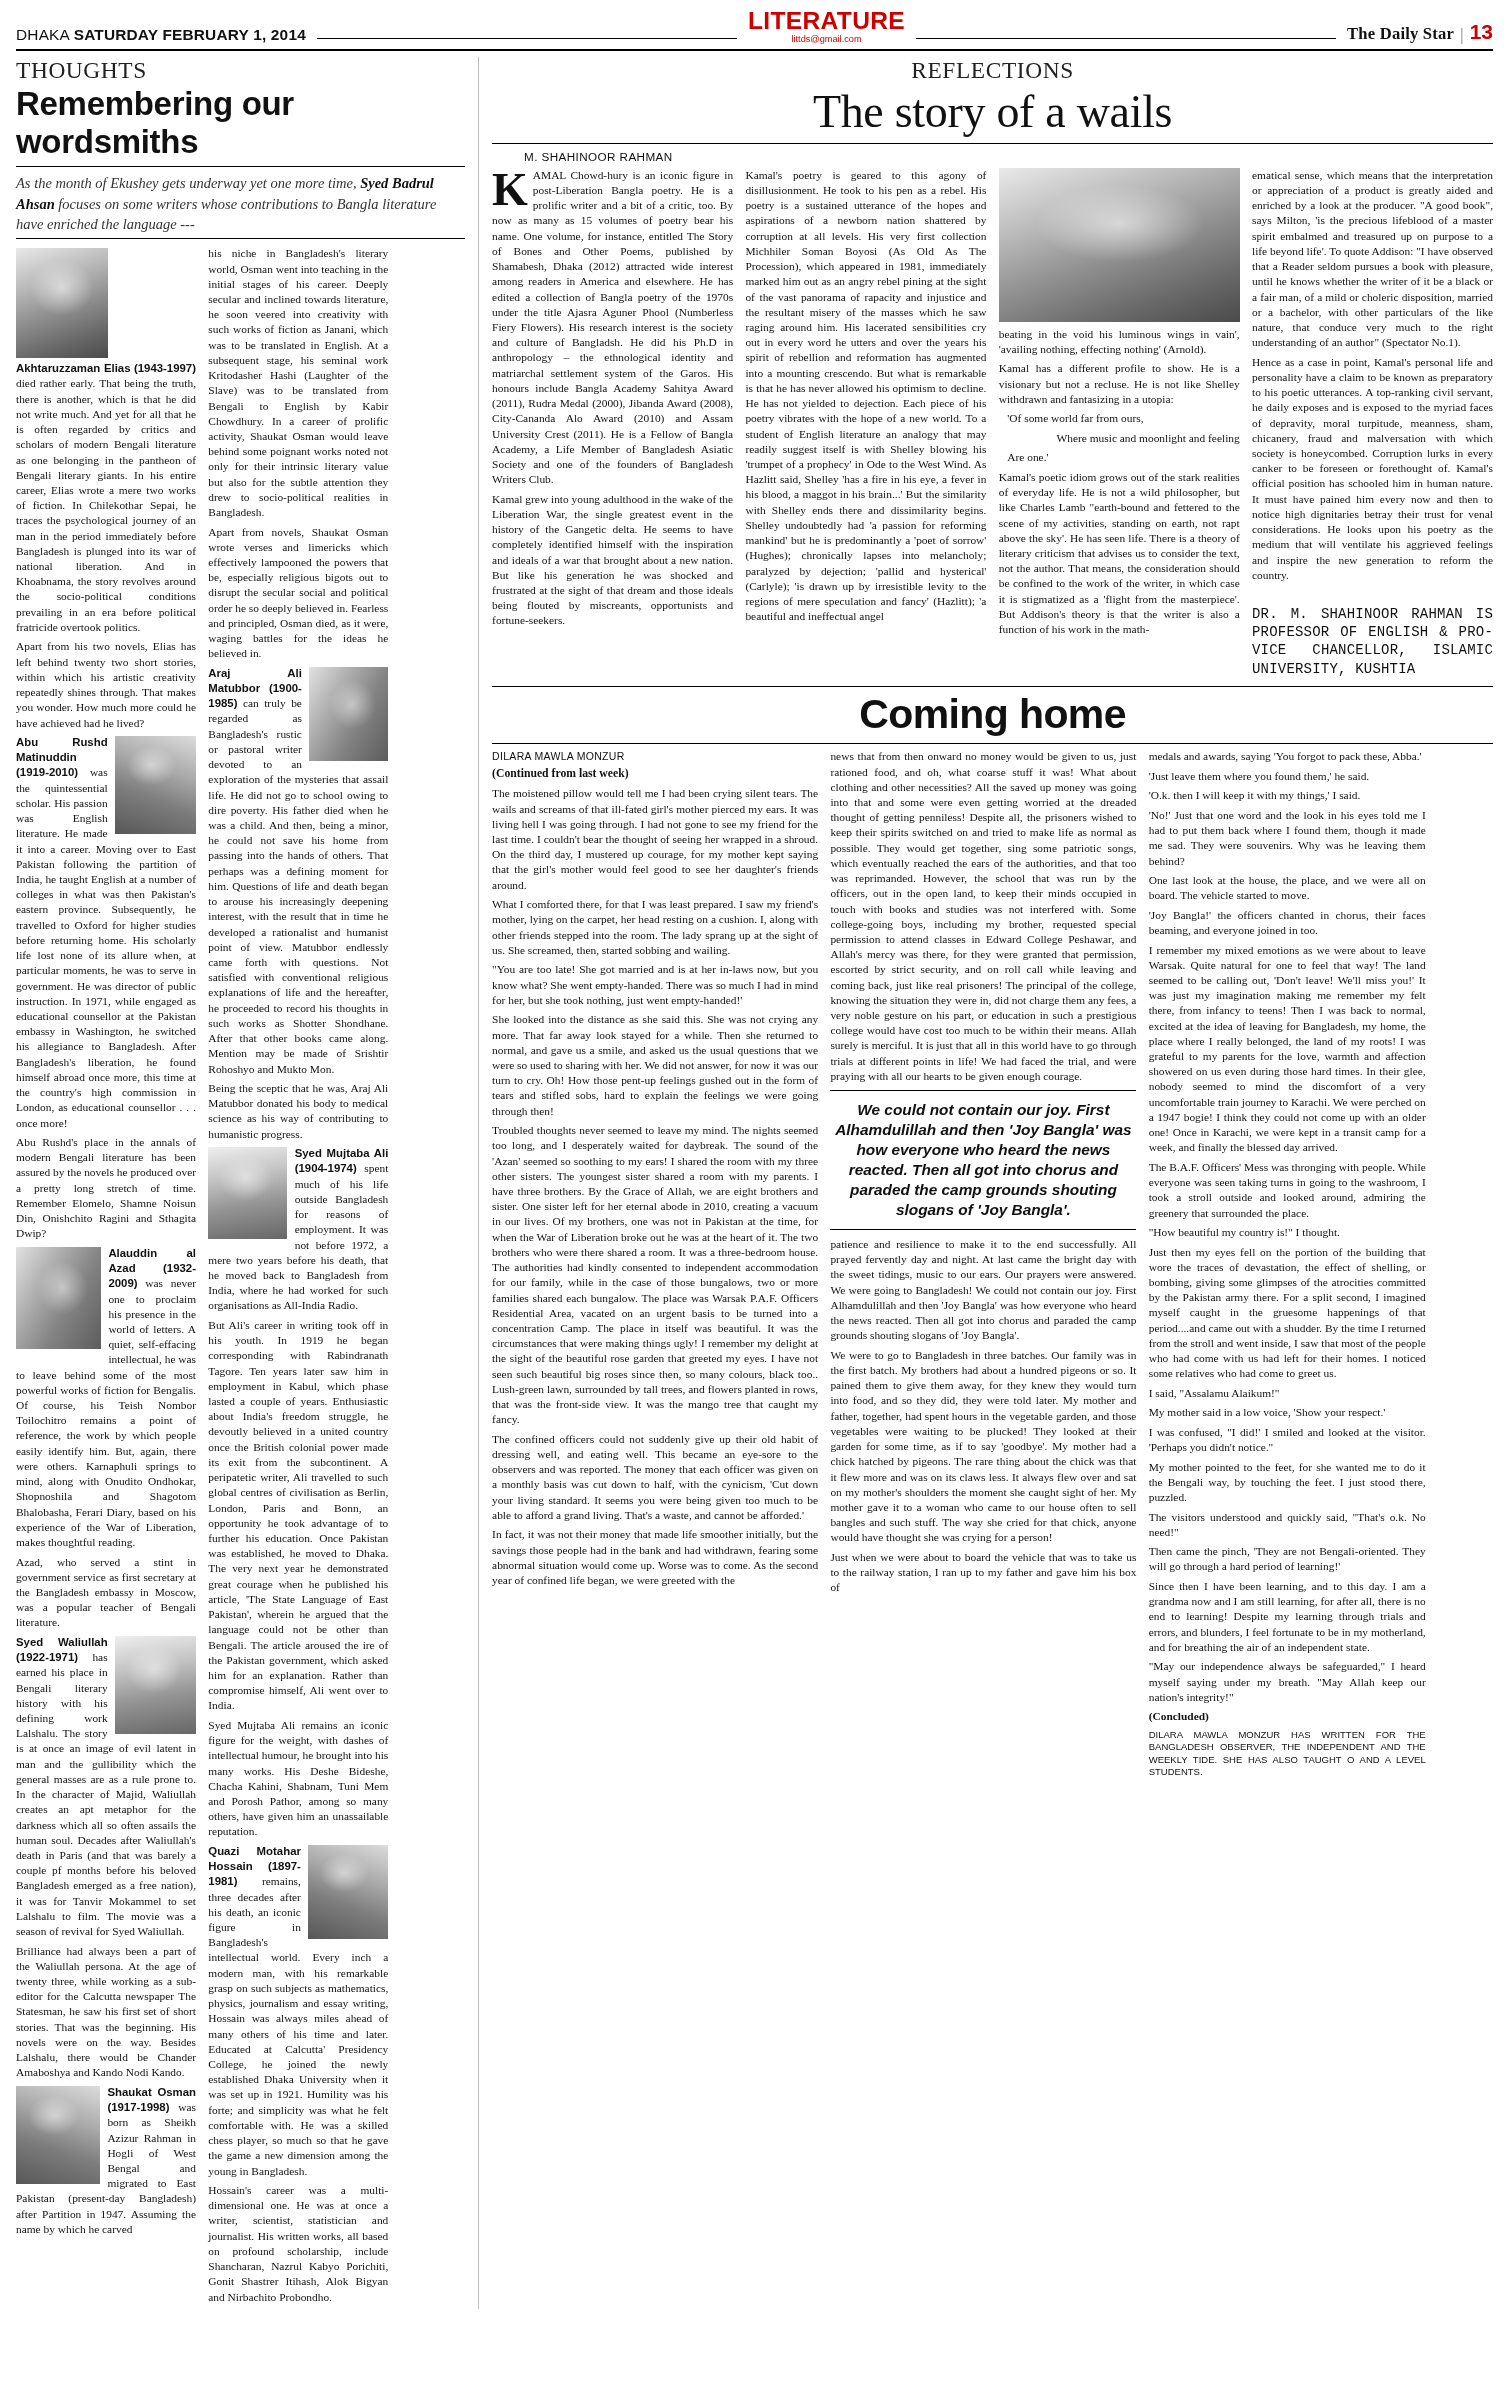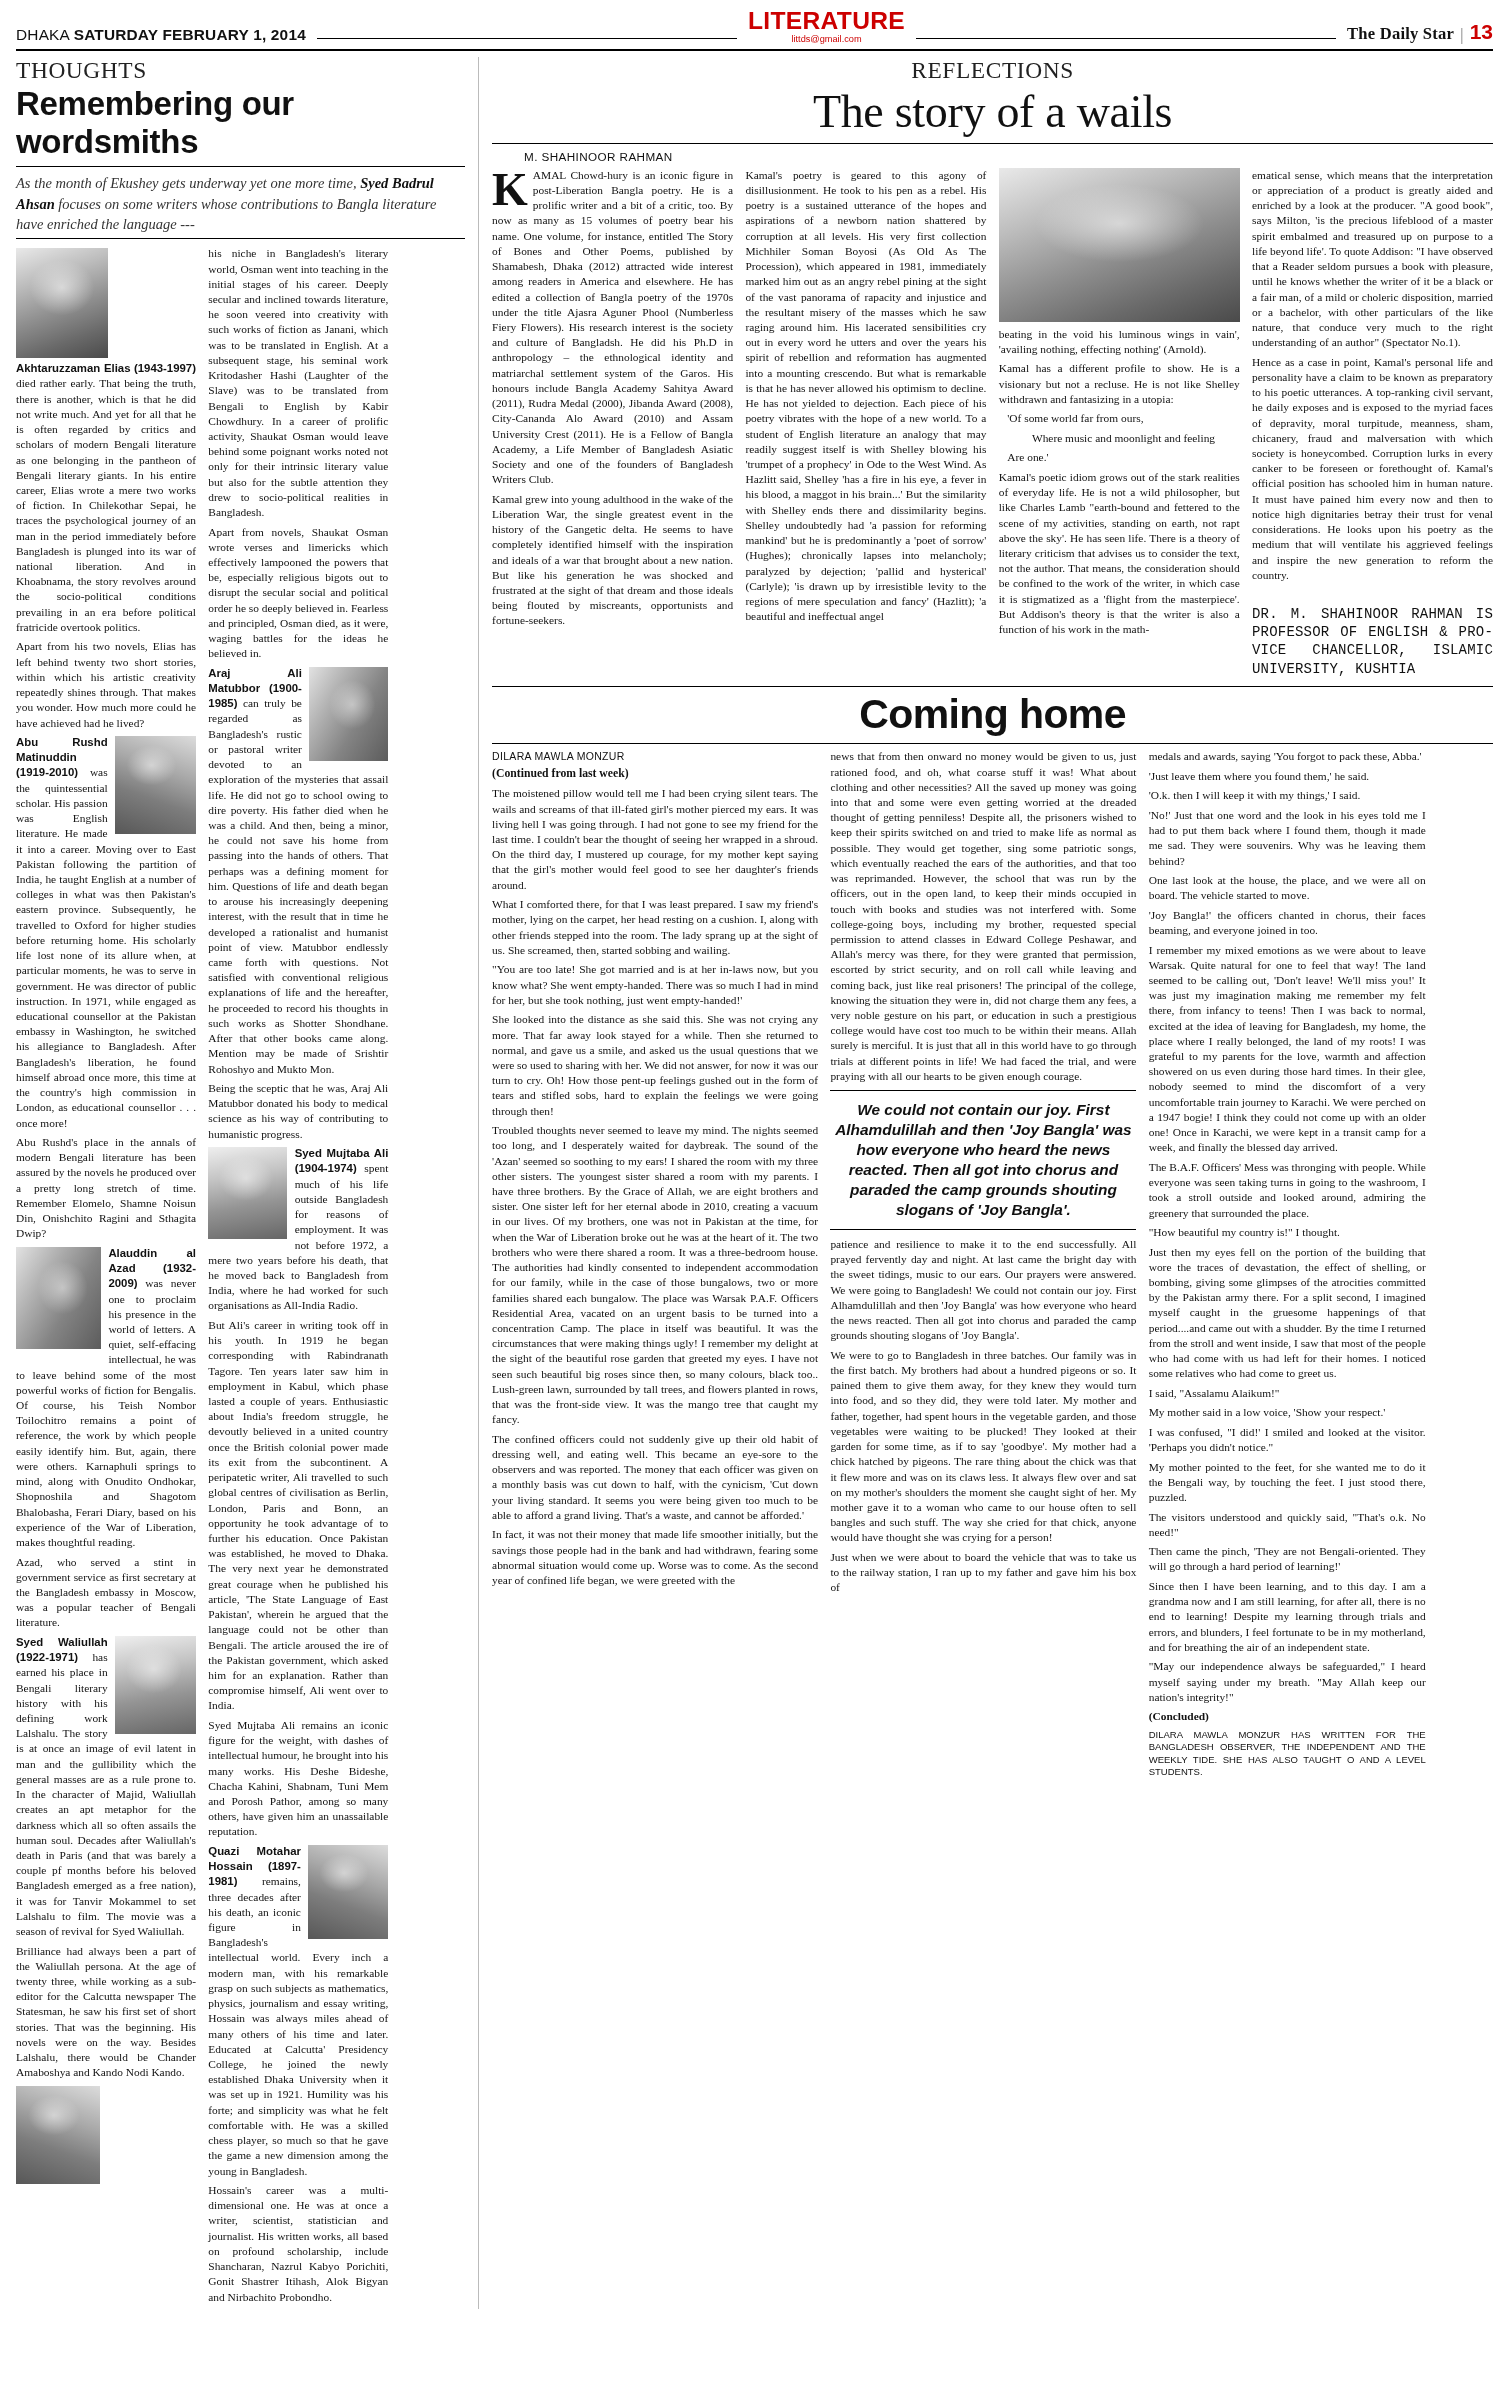--- a/index.html
+++ b/index.html
@@ -162,20 +162,25 @@
           </p>
           <p>Azad, who served a stint in government service as first secretary at the Bangladesh embassy in Moscow, was a popular teacher of Bengali literature.</p>
           <div class="photo fr p4" style="width:81px;height:98px;"></div>
           <p>
             <span class="name">Syed Waliullah</span>
             <span class="name">(1922-1971)</span>
             <span>has earned his place in Bengali literary history with his defining work Lalshalu. The story is at once an image of evil latent in man and the gullibility which the general masses are as a rule prone to. In the character of Majid, Waliullah creates an apt metaphor for the darkness which all so often assails the human soul. Decades after Waliullah's death in Paris (and that was barely a couple pf months before his beloved Bangladesh emerged as a free nation), it was for Tanvir Mokammel to set Lalshalu to film. The movie was a season of revival for Syed Waliullah.</span>
           </p>
           <p>Brilliance had always been a part of the Waliullah persona. At the age of twenty three, while working as a sub-editor for the Calcutta newspaper The Statesman, he saw his first set of short stories. That was the beginning. His novels were on the way. Besides Lalshalu, there would be Chander Amaboshya and Kando Nodi Kando.</p>
           <div class="photo fl p2" style="width:84px;height:98px;"></div>
+          <p>
+            <span class="name">Shaukat Osman</span>
+            <span class="name">(1917-1998)</span>
+            <span>was born as Sheikh Azizur Rahman in Hogli of West Bengal and migrated to East Pakistan (present-day Bangladesh) after Partition in 1947. Assuming the name by which he carved</span>
+          </p>
         </div>
 
         <div class="gap"></div>
 
         <div class="tcol">
           <p>his niche in Bangladesh's literary world, Osman went into teaching in the initial stages of his career. Deeply secular and inclined towards literature, he soon veered into creativity with such works of fiction as Janani, which was to be translated in English. At a subsequent stage, his seminal work Kritodasher Hashi (Laughter of the Slave) was to be translated from Bengali to English by Kabir Chowdhury. In a career of prolific activity, Shaukat Osman would leave behind some poignant works noted not only for their intrinsic literary value but also for the subtle attention they drew to socio-political realities in Bangladesh.</p>
           <p>Apart from novels, Shaukat Osman wrote verses and limericks which effectively lampooned the powers that be, especially religious bigots out to disrupt the secular social and political order he so deeply believed in. Fearless and principled, Osman died, as it were, waging battles for the ideas he believed in.</p>
           <div class="photo fr p3" style="width:79px;height:94px;"></div>
           <p>
             <span class="name">Araj Ali Matubbor</span>
@@ -221,21 +226,21 @@
           <div class="gap"></div>
           <div class="tcol">
             <p>Kamal's poetry is geared to this agony of disillusionment. He took to his pen as a rebel. His poetry is a sustained utterance of the hopes and aspirations of a newborn nation shattered by corruption at all levels. His very first collection Michhiler Soman Boyosi (As Old As The Procession), which appeared in 1981, immediately marked him out as an angry rebel pining at the sight of the vast panorama of rapacity and injustice and the resultant misery of the masses which he saw raging around him. His lacerated sensibilities cry out in every word he utters and over the years his spirit of rebellion and reformation has augmented into a mounting crescendo. But what is remarkable is that he has never allowed his optimism to decline. He has not yielded to dejection. Each piece of his poetry vibrates with the hope of a new world. To a student of English literature an analogy that may readily suggest itself is with Shelley blowing his 'trumpet of a prophecy' in Ode to the West Wind. As Hazlitt said, Shelley 'has a fire in his eye, a fever in his blood, a maggot in his brain...' But the similarity with Shelley ends there and dissimilarity begins. Shelley undoubtedly had 'a passion for reforming mankind' but he is predominantly a 'poet of sorrow' (Hughes); chronically lapses into melancholy; paralyzed by dejection; 'pallid and hysterical' (Carlyle); 'is drawn up by irresistible levity to the regions of mere speculation and fancy' (Hazlitt); 'a beautiful and ineffectual angel</p>
           </div>
           <div class="gap"></div>
           <div class="tcol">
             <div class="photo" style="width:100%;height:154px;margin-bottom:4.9px;"></div>
             <p>beating in the void his luminous wings in vain', 'availing nothing, effecting nothing' (Arnold).</p>
             <p>Kamal has a different profile to show. He is a visionary but not a recluse. He is not like Shelley withdrawn and fantasizing in a utopia:</p>
             <p style="text-align:left;padding-left:8.6px;">'Of some world far from ours,</p>
-            <p style="text-align:center;padding-left:8.6px;">Where music and moonlight and feeling</p>
+            <p style="text-align:right;padding-left:8.6px;">Where music and moonlight and feeling</p>
             <p style="text-align:left;padding-left:8.6px;">Are one.'</p>
             <p>Kamal's poetic idiom grows out of the stark realities of everyday life. He is not a wild philosopher, but like Charles Lamb "earth-bound and fettered to the scene of my activities, standing on earth, not rapt above the sky'. He has seen life. There is a theory of literary criticism that advises us to consider the text, not the author. That means, the consideration should be confined to the work of the writer, in which case it is stigmatized as a 'flight from the masterpiece'. But Addison's theory is that the writer is also a function of his work in the math-</p>
           </div>
           <div class="gap"></div>
           <div class="tcol">
             <p>ematical sense, which means that the interpretation or appreciation of a product is greatly aided and enriched by a look at the producer.  "A good book", says Milton, 'is the precious lifeblood of a master spirit embalmed and treasured up on purpose to a life beyond life'. To quote Addison: "I have observed that a Reader seldom pursues a book with pleasure, until he knows whether the writer of it be a black or a fair man, of a mild or choleric disposition, married or a bachelor, with other particulars of the like nature, that conduce very much to the right understanding of an author" (Spectator No.1).</p>
             <p>Hence as a case in point, Kamal's personal life and personality have a claim to be known as preparatory to his poetic utterances. A top-ranking civil servant, he daily exposes and is exposed to the myriad faces of depravity, moral turpitude, meanness, sham, chicanery, fraud and malversation with which society is honeycombed. Corruption lurks in every canker to be foreseen or forethought of. Kamal's official position has schooled him in human nature. It must have pained him every now and then to notice high dignitaries betray their trust for venal considerations. He looks upon his poetry as the medium that will ventilate his aggrieved feelings and inspire the new generation to reform the country.</p>
             <div class="endnote">DR. M. SHAHINOOR RAHMAN IS PROFESSOR OF ENGLISH &amp; PRO-VICE CHANCELLOR, ISLAMIC UNIVERSITY, KUSHTIA</div>
           </div>
         </div>

